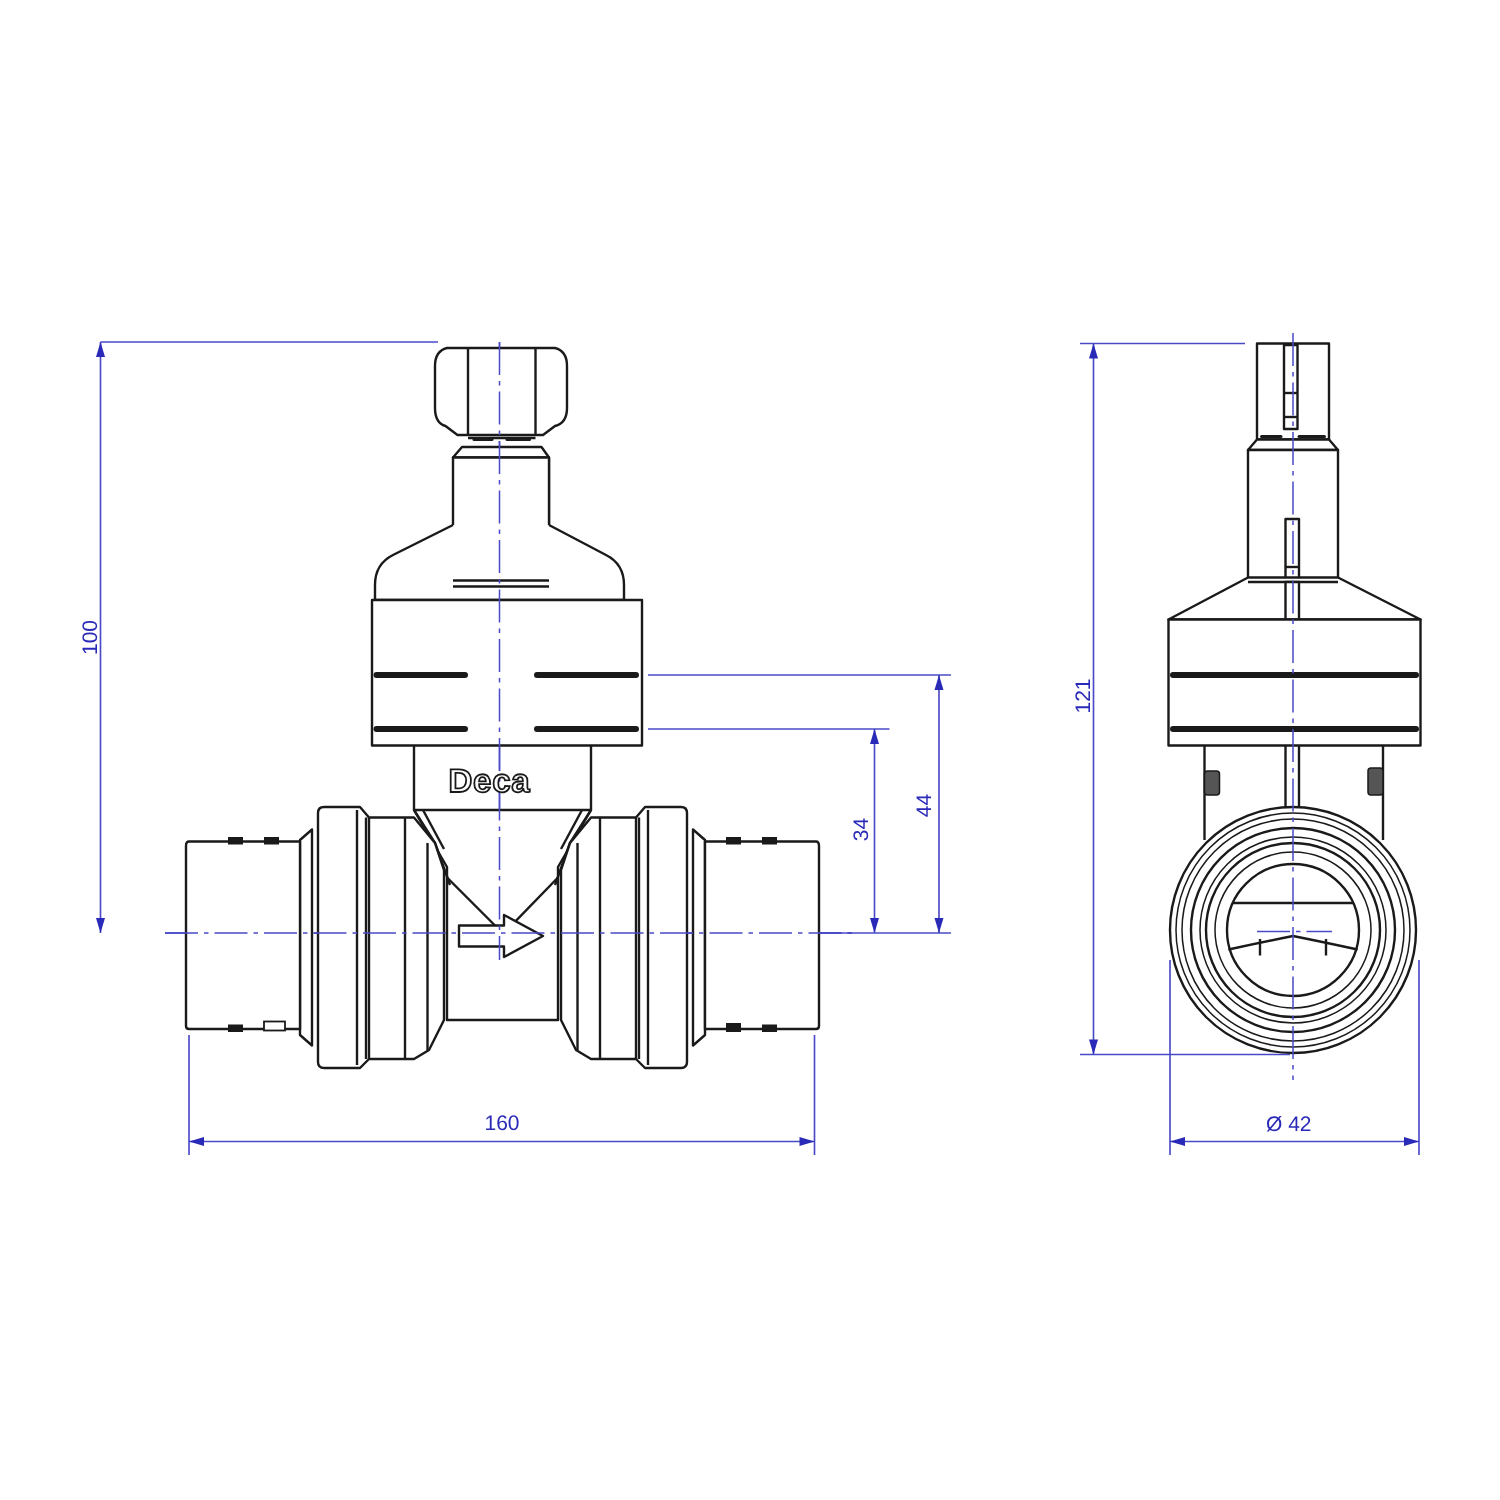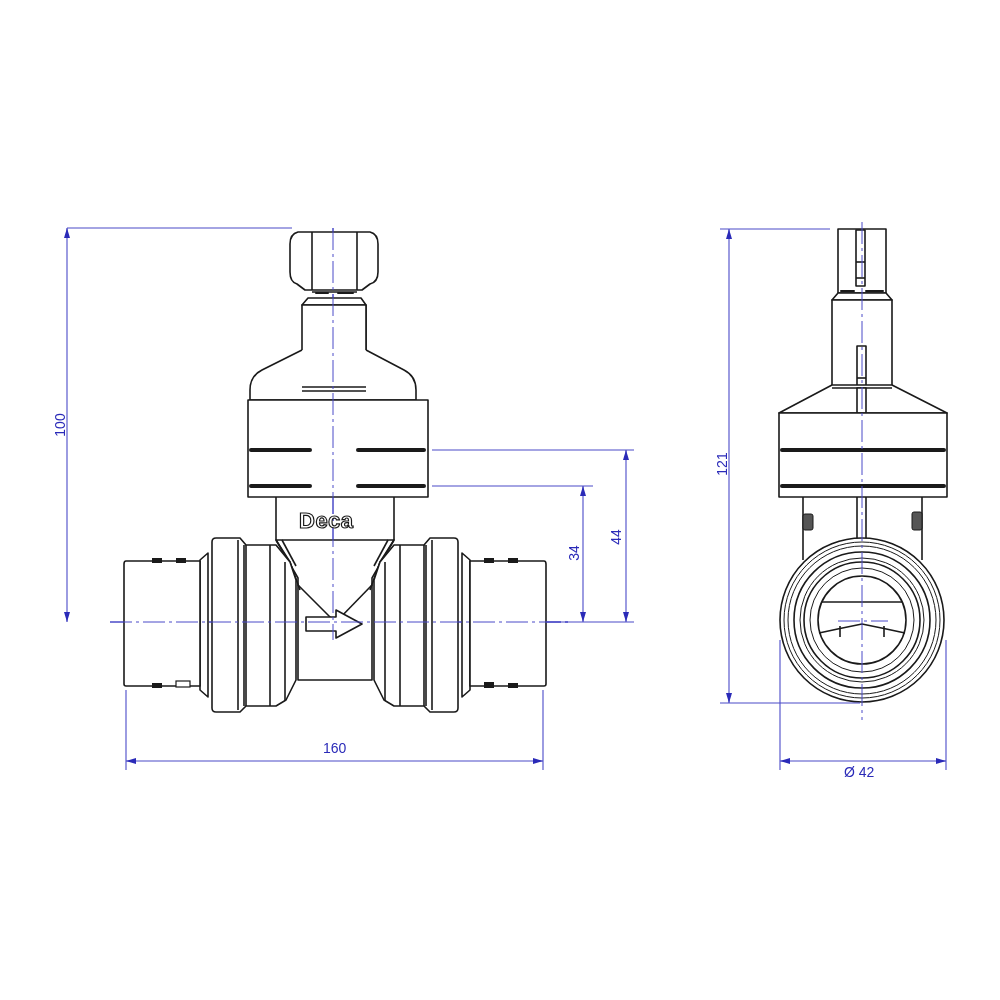--- a/index.html
+++ b/index.html
@@ -175,14 +175,14 @@
 
 <div class="label-layer">
   <span class="brand-lbl" style="left:299px; top:508px;text-align:center;">Deca</span>
 
   <span class="lbl lbl-v" style="left:48px; top:417px;">100</span>
   <span class="lbl lbl-v" style="left:608px; top:529px;">44</span>
   <span class="lbl lbl-v" style="left:566px; top:545px;">34</span>
   <span class="lbl" style="left:323px; top:740px;">160</span>
 
   <span class="lbl lbl-v" style="left:710px; top:456px;">121</span>
-  <span class="lbl" style="left:844px; top:764px;">Ø 42</span>
+  <span class="lbl" style="left:844px; top:741px;">Ø 42</span>
 </div>
 
 </body></html>

